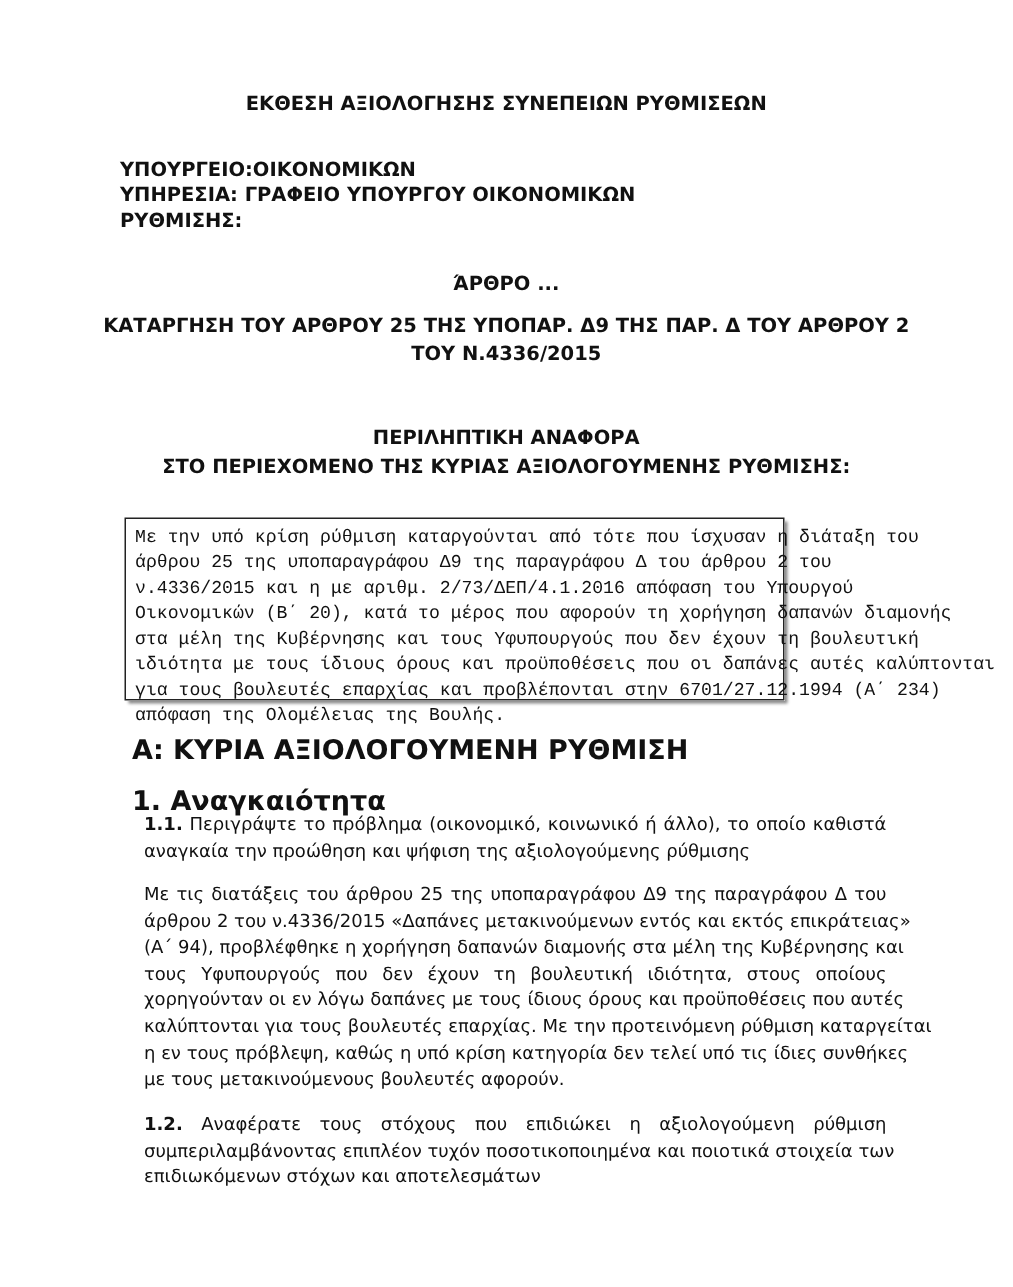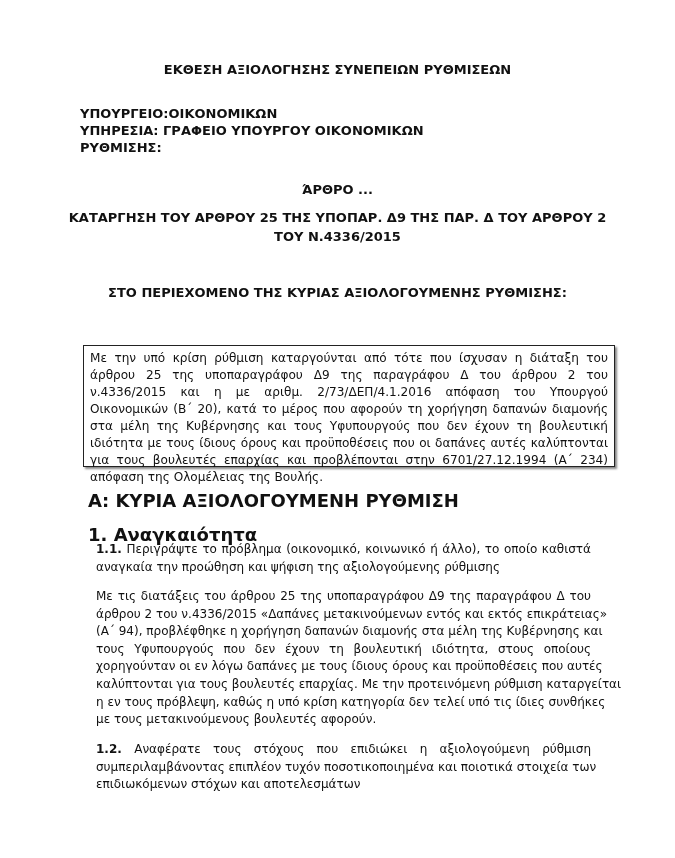--- a/index.html
+++ b/index.html
@@ -2,23 +2,23 @@
 <html><head>
 <meta charset="utf-8">
 <style>
   html, body { margin:0; padding:0; background:#ffffff; }
   body { width:675px; height:858px; position:relative; overflow:hidden;
          font-family:"DejaVu Sans", sans-serif; color:#111; }
   .abs { position:absolute; }
   .title { top:62px; left:0; width:675px; text-align:center; font-weight:bold; font-size:13px; }
   .meta { left:80px; font-weight:bold; font-size:13px; line-height:17px; }
   .center { left:0; width:675px; text-align:center; font-weight:bold; font-size:13px; line-height:19px; }
-  .box { left:83px; top:345px; width:532px; height:122px; border:1px solid #222;
+  .box { left:83px; top:345px; width:440px; height:122px; border:1px solid #222;
          box-shadow:2px 2px 2px #888; padding:4px 6px; box-sizing:border-box;
-         font-size:12.1px; line-height:17px; text-align:justify; }
+         font-size:12.1px; line-height:17px; text-align:justify;font-family:Liberation Mono, monospace; }
   .para { left:96px; width:495px; font-size:12px; line-height:17.6px; text-align:justify; }
   .hdr { left:88px; font-weight:bold; font-size:18px; }
   .line { display:block; text-align:justify; text-align-last:justify; white-space:nowrap; }
   .line.last { text-align-last:left; }
   b { font-weight:bold; }
 </style>
 </head>
 <body>
 
 <div class="abs title">ΕΚΘΕΣΗ ΑΞΙΟΛΟΓΗΣΗΣ ΣΥΝΕΠΕΙΩΝ ΡΥΘΜΙΣΕΩΝ</div>
@@ -30,20 +30,21 @@
 </div>
 
 <div class="abs center" style="top:180px;">ΆΡΘΡΟ ...</div>
 
 <div class="abs center" style="top:208px;">
   <div>ΚΑΤΑΡΓΗΣΗ ΤΟΥ ΑΡΘΡΟΥ 25 ΤΗΣ ΥΠΟΠΑΡ. Δ9 ΤΗΣ ΠΑΡ. Δ ΤΟΥ ΑΡΘΡΟΥ 2</div>
   <div>ΤΟΥ Ν.4336/2015</div>
 </div>
 
 <div class="abs center" style="top:283px;">
+  <div>ΠΕΡΙΛΗΠΤΙΚΗ ΑΝΑΦΟΡΑ</div>
   <div>ΣΤΟ ΠΕΡΙΕΧΟΜΕΝΟ ΤΗΣ ΚΥΡΙΑΣ ΑΞΙΟΛΟΓΟΥΜΕΝΗΣ ΡΥΘΜΙΣΗΣ:</div>
 </div>
 
 <div class="abs box">
   <span class="line">Με την υπό κρίση ρύθμιση καταργούνται από τότε που ίσχυσαν η διάταξη του</span>
   <span class="line">άρθρου 25 της υποπαραγράφου Δ9 της παραγράφου Δ του άρθρου 2 του</span>
   <span class="line">ν.4336/2015 και η με αριθμ. 2/73/ΔΕΠ/4.1.2016 απόφαση του Υπουργού</span>
   <span class="line">Οικονομικών (Β΄ 20), κατά το μέρος που αφορούν τη χορήγηση δαπανών διαμονής</span>
   <span class="line">στα μέλη της Κυβέρνησης και τους Υφυπουργούς που δεν έχουν τη βουλευτική</span>
   <span class="line">ιδιότητα με τους ίδιους όρους και προϋποθέσεις που οι δαπάνες αυτές καλύπτονται</span>

